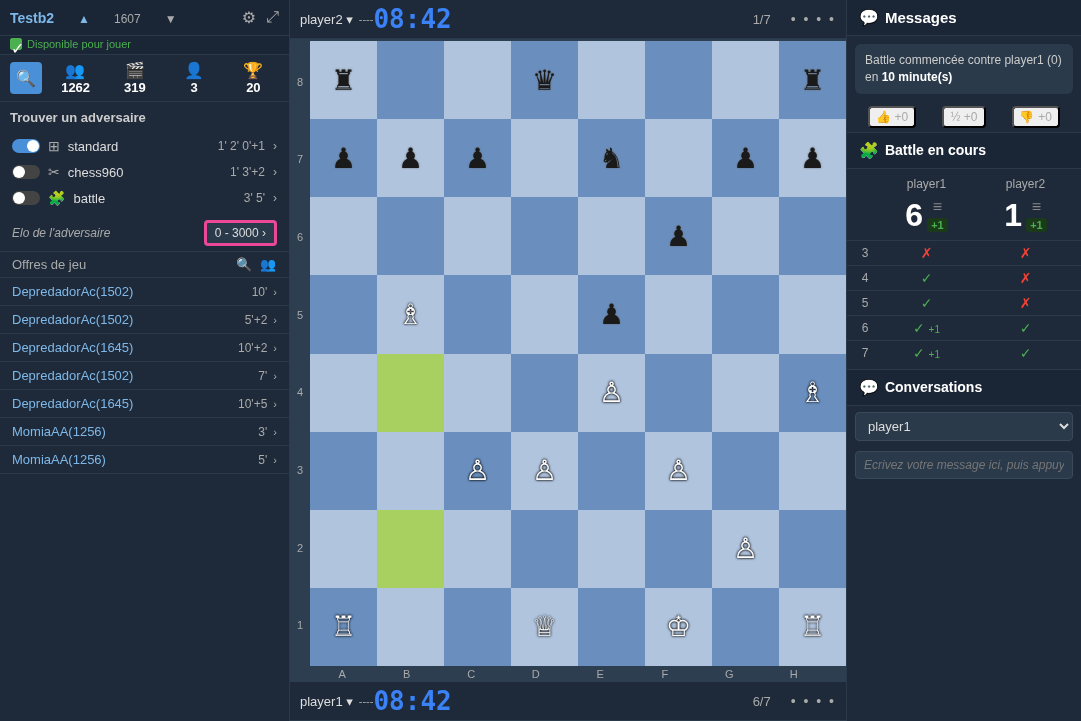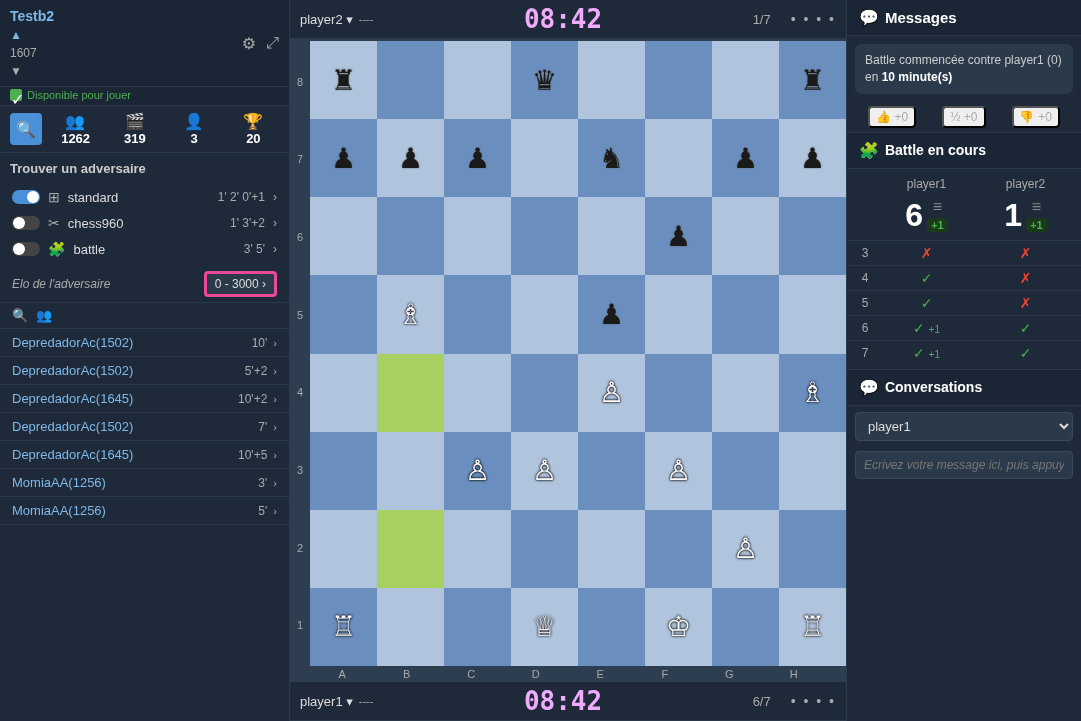--- a/index.html
+++ b/index.html
@@ -1,21 +1,21 @@
 <!DOCTYPE html>
 <html><head>
   <meta charset="utf-8">
   <style>
     * { box-sizing: border-box; margin: 0; padding: 0; }
     body { font-family: 'Segoe UI', Arial, sans-serif; background: #1a1a2e; color: #fff; width: 1081px; height: 721px; overflow: hidden; display: flex; }
 
     
     .left-panel { width: 290px; background: #1e2a3a; display: flex; flex-direction: column; border-right: 1px solid #2a3a4a; }
     .user-header { background: #1a2535; padding: 8px 10px; display: flex; align-items: center; justify-content: space-between; border-bottom: 1px solid #2a3a4a; }
-    .user-info { display: flex; align-items: flex-start; gap: 4px; flex-direction: column; }
+    .user-info { display: flex; align-items: flex-end; gap: 24px; }
     .username { color: #7eb8e8; font-weight: bold; font-size: 14px; }
     .rating { color: #aaa; font-size: 12px; }
     .header-icons { display: flex; gap: 10px; }
     .header-icon { color: #aaa; font-size: 16px; cursor: pointer; }
     .available-badge { background: #1a2535; padding: 2px 10px 4px; display: flex; align-items: center; gap: 5px; border-bottom: 1px solid #2a3a4a; }
     .available-checkbox { width: 12px; height: 12px; background: #4caf50; border: 1px solid #4caf50; display: inline-block; border-radius: 2px; }
     .available-text { color: #4caf50; font-size: 11px; }
 
     .stats-bar { display: flex; align-items: center; padding: 6px 10px; gap: 8px; background: #1e2a3a; border-bottom: 1px solid #2a3a4a; }
     .search-btn { background: #4a90d9; border: none; color: #fff; width: 32px; height: 32px; border-radius: 4px; cursor: pointer; font-size: 16px; }
@@ -47,21 +47,21 @@
     .offers-list { overflow-y: auto; flex: 1; }
     .offer-item { display: flex; align-items: center; padding: 6px 12px; border-bottom: 1px solid #2a3a4a; cursor: pointer; }
     .offer-name { flex: 1; color: #7eb8e8; font-size: 13px; }
     .offer-time { color: #aaa; font-size: 12px; margin-right: 6px; }
     .offer-arrow { color: #aaa; font-size: 11px; }
 
     
     .center { flex: 1; display: flex; flex-direction: column; background: #2c3e50; }
     .board-header { display: flex; align-items: center; padding: 4px 10px; background: #1e2a3a; border-bottom: 1px solid #2a3a4a; }
     .board-player { color: #ddd; font-size: 13px; }
-    .board-timer { flex: 1; text-align: center; color: #f0abfc; font-size: 26px; font-weight: bold; font-family: monospace; }
+    .board-timer { flex: 1; color: #3b82f6; font-size: 26px; font-weight: bold; font-family: monospace; }
     .board-progress { color: #aaa; font-size: 13px; }
     .board-dots { color: #aaa; font-size: 14px; letter-spacing: 2px; cursor: pointer; }
     .rank-label { color: #aaa; font-size: 11px; text-align: center; flex: 1; display: flex; align-items: center; justify-content: center; }
     .file-label { flex: 1; color: #aaa; font-size: 11px; text-align: center; }
 
     
     .right-panel { width: 235px; background: #1e2a3a; display: flex; flex-direction: column; border-left: 1px solid #2a3a4a; }
     .messages-header { background: #1a2535; padding: 8px 12px; display: flex; align-items: center; gap: 6px; border-bottom: 1px solid #2a3a4a; }
     .messages-title { font-size: 15px; font-weight: bold; }
     .message-bubble { background: #2a3a4a; margin: 8px; border-radius: 6px; padding: 8px 10px; font-size: 12px; color: #ccc; line-height: 1.4; }
@@ -156,20 +156,21 @@
     </div>
   </div>
 
   <div class="elo-row">
     <span class="elo-label">Elo de l'adversaire</span>
     <span class="elo-value">0 - 3000  ›</span>
   </div>
 
 
   <div class="offers-header">
+    <span class="offers-title">Offres de jeu</span>
     <div class="offers-icons">
       <span>🔍</span>
       <span>👥</span>
     </div>
   </div>
 
   <div class="offers-list">
     <div class="offer-item">
       <span class="offer-name">DepredadorAc(1502)</span>
       <span class="offer-time">10'</span>

